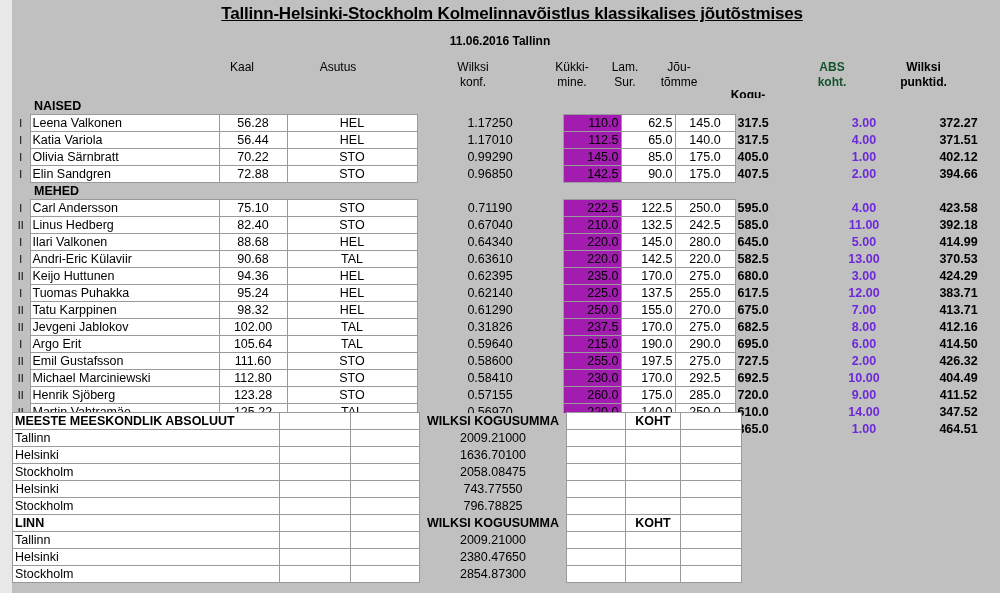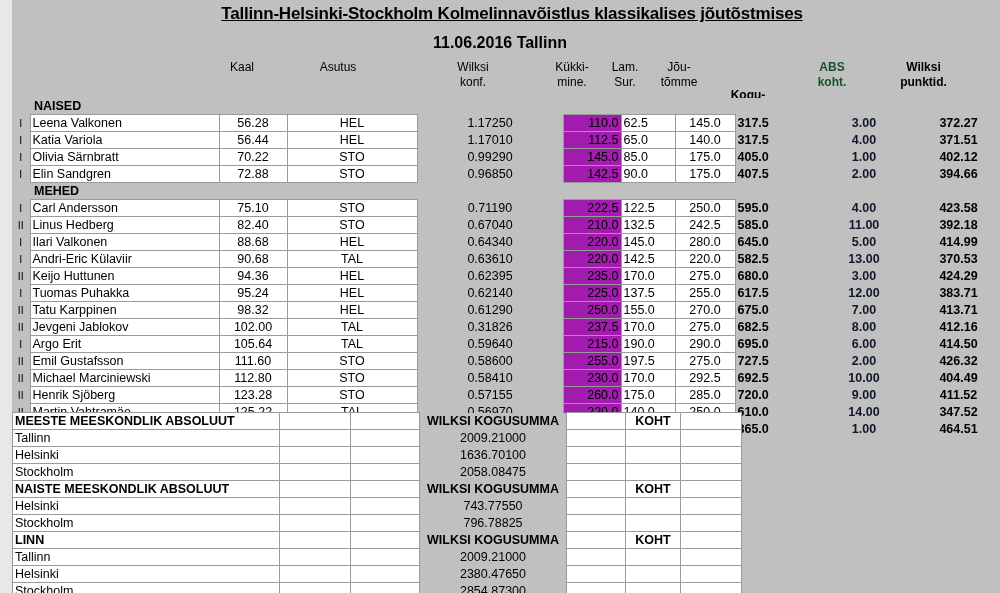--- a/index.html
+++ b/index.html
@@ -24,21 +24,21 @@
     position:absolute;left:0;top:4px;width:976px;
     text-align:center;
     font-size:17px;font-weight:bold;color:#000;
     text-decoration:underline;
     letter-spacing:-0.2px;
     white-space:nowrap;
     padding-left:12px;
   }
   #subtitle{
     position:absolute;left:0;top:34px;width:976px;
-    text-align:center;font-size:16px;font-weight:bold;color:#000;
+    text-align:center;font-size:12px;font-weight:bold;color:#000;
   }
   
   #headers{position:absolute;left:0;top:60px;width:976px;height:38px;}
   .hcell{
     position:absolute;top:0;
     font-size:12px;color:#000;text-align:center;
     line-height:15px;
   }
   .hcell .l2{display:block;}
   .hcell.bold{font-weight:bold;}
@@ -60,24 +60,24 @@
     vertical-align:middle;
   }
   
   #results{left:0;top:98px;width:976px;}
   .c-rank   {width:14px;text-align:center;font-size:10.5px;background:#c0c0c0;border:none;}
   .c-name   {width:183px;text-align:left;background:#fff;border:1px solid #9a9a9a;}
   .c-kaal   {width:64px;text-align:center;background:#fff;border:1px solid #9a9a9a;}
   .c-asutus {width:126px;text-align:center;background:#fff;border:1px solid #9a9a9a;}
   .c-wilksik{width:142px;text-align:center;background:#c0c0c0;border:none;}
   .c-kuk    {width:54px;text-align:right;background:#a21caf;border:1px solid #9a9a9a;}
-  .c-lam    {width:50px;text-align:left;background:#fff;border:1px solid #9a9a9a;}
+  .c-lam    {width:50px;text-align:right;background:#fff;border:1px solid #9a9a9a;}
   .c-jou    {width:56px;text-align:center;background:#fff;border:1px solid #9a9a9a;}
   .c-kogu   {width:80px;background:#c0c0c0;border:none;font-weight:bold;}
-  .c-abs    {width:86px;text-align:center;background:#c0c0c0;border:none;font-weight:bold;color:#0f172a;}
+  .c-abs    {width:86px;text-align:center;background:#c0c0c0;border:none;font-weight:bold;color:#6d28d9;}
   .c-punkt  {width:95px;text-align:center;background:#c0c0c0;border:none;font-weight:bold;}
   
   tr.grouprow td{background:#c0c0c0;border:none;font-weight:bold;text-align:left;}
   tr.grouprow td.c-name{padding-left:4px;}
   
   #summary{left:0;top:412px;width:698px;}
   .s-label {width:262px;text-align:left;background:#fff;border:1px solid #9a9a9a;padding-left:6px;}
   .s-blank1{width:66px;background:#fff;border:1px solid #9a9a9a;}
   .s-blank2{width:64px;background:#fff;border:1px solid #9a9a9a;}
   .s-value {width:142px;text-align:center;background:#c0c0c0;border:none;}
@@ -430,29 +430,20 @@
         </tr>
         <tr>
           <td class="s-label">Stockholm</td>
           <td class="s-blank1"></td>
           <td class="s-blank2"></td>
           <td class="s-value">2058.08475</td>
           <td class="s-blank3"></td>
           <td class="s-koht"></td>
           <td class="s-blank4"></td>
         </tr>
-        <tr class="sechead">
-          <td class="s-label">NAISTE MEESKONDLIK ABSOLUUT</td>
-          <td class="s-blank1"></td>
-          <td class="s-blank2"></td>
-          <td class="s-value">WILKSI KOGUSUMMA</td>
-          <td class="s-blank3"></td>
-          <td class="s-koht">KOHT</td>
-          <td class="s-blank4"></td>
-        </tr>
         <tr>
           <td class="s-label">Helsinki</td>
           <td class="s-blank1"></td>
           <td class="s-blank2"></td>
           <td class="s-value">743.77550</td>
           <td class="s-blank3"></td>
           <td class="s-koht"></td>
           <td class="s-blank4"></td>
         </tr>
         <tr>

